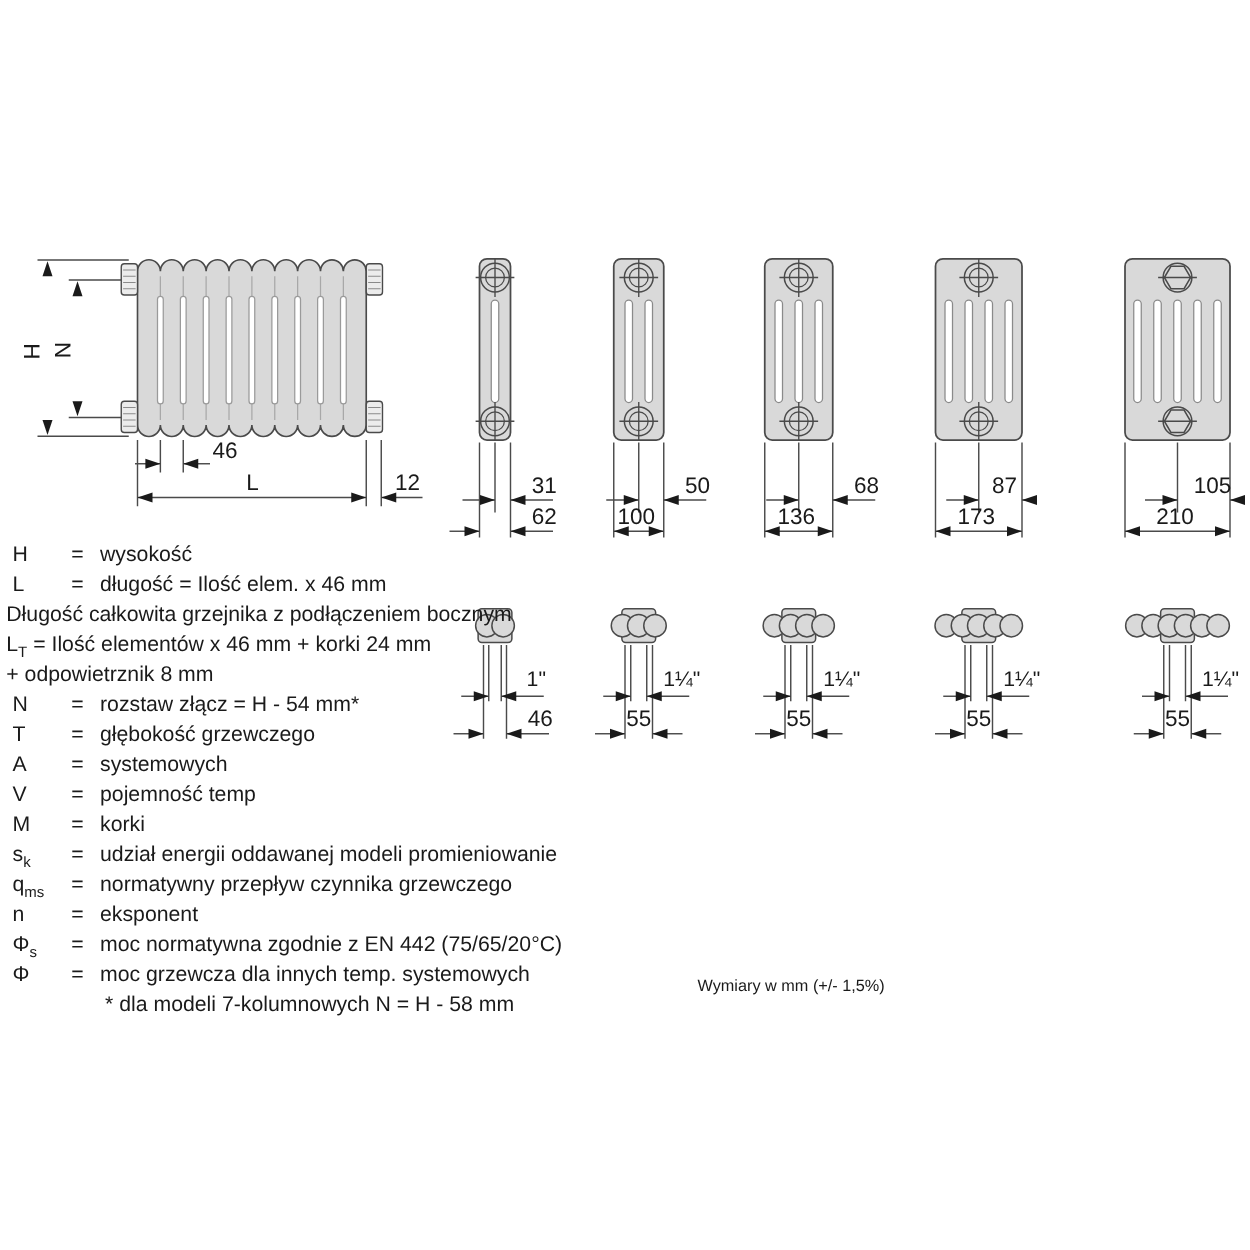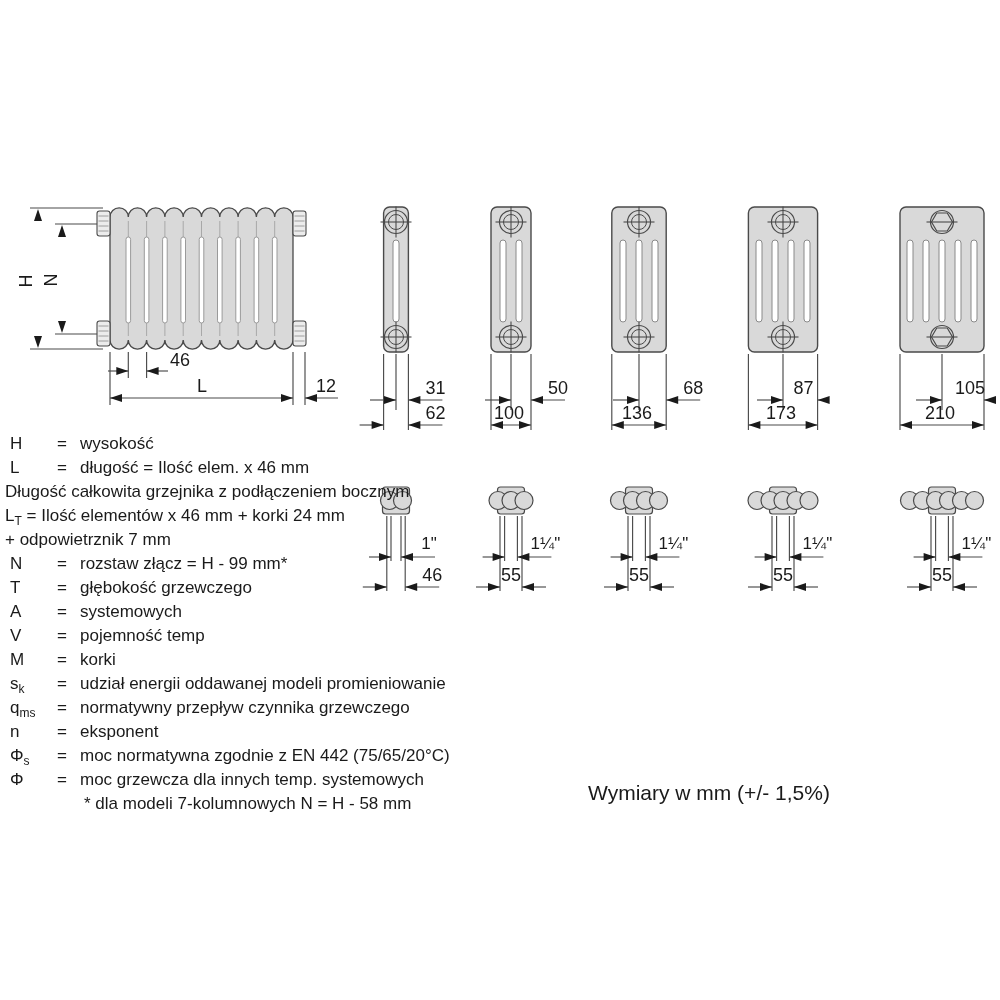--- a/index.html
+++ b/index.html
@@ -7,21 +7,21 @@
           font-family:"Liberation Sans",sans-serif;color:#1a1a1a;}
   #drawing{position:absolute;left:0;top:0;}
   #legend{position:absolute;left:0;top:0;width:470px;height:1000px;}
   .lrow{position:absolute;white-space:nowrap;font-size:17px;line-height:21px;}
   .lsym{position:absolute;left:10px;top:0;}
   .leq{position:absolute;left:57px;top:0;}
   .ldesc{position:absolute;left:80px;top:0;}
   .lwide{position:absolute;left:5px;top:0;}
   .lfoot{position:absolute;left:84px;top:0;}
   sub{font-size:12px;}
-  #note{position:absolute;left:588px;top:781px;font-size:21px;white-space:nowrap;}
+  #note{position:absolute;left:558px;top:781px;font-size:13px;white-space:nowrap;}
   svg text{font-family:"Liberation Sans",sans-serif;fill:#1a1a1a;}
 </style>
 </head>
 <body>
 
 <div id="canvas">
   <svg id="drawing" width="1000" height="1000">
       <g>
         <path d="M 110 217 a 9.15 9.15 0 0 1 18.3 0 a 9.15 9.15 0 0 1 18.3 0 a 9.15 9.15 0 0 1 18.3 0 a 9.15 9.15 0 0 1 18.3 0 a 9.15 9.15 0 0 1 18.3 0 a 9.15 9.15 0 0 1 18.3 0 a 9.15 9.15 0 0 1 18.3 0 a 9.15 9.15 0 0 1 18.3 0 a 9.15 9.15 0 0 1 18.3 0 a 9.15 9.15 0 0 1 18.3 0 L 293 340 a 9.15 9.15 0 0 1 -18.3 0 a 9.15 9.15 0 0 1 -18.3 0 a 9.15 9.15 0 0 1 -18.3 0 a 9.15 9.15 0 0 1 -18.3 0 a 9.15 9.15 0 0 1 -18.3 0 a 9.15 9.15 0 0 1 -18.3 0 a 9.15 9.15 0 0 1 -18.3 0 a 9.15 9.15 0 0 1 -18.3 0 a 9.15 9.15 0 0 1 -18.3 0 a 9.15 9.15 0 0 1 -18.3 0 Z" fill="#d9d9d9" stroke="#4a4a4a" stroke-width="1.3"></path>
         <line x1="128.3" y1="221" x2="128.3" y2="336" stroke="#a8a8a8" stroke-width="1"></line>
@@ -380,26 +380,26 @@
         <span class="leq">=</span>
         <span class="ldesc">długość = Ilość elem. x 46 mm</span>
       </div>
       <div class="lrow" style="top: 481px; left: 0px; width: 470px;">
         <span class="lwide">Długość całkowita grzejnika z podłączeniem bocznym</span>
       </div>
       <div class="lrow" style="top: 505px; left: 0px; width: 470px;">
         <span class="lwide"><span>L</span><sub>T</sub><span> = Ilość elementów x 46 mm + korki 24 mm</span></span>
       </div>
       <div class="lrow" style="top: 529px; left: 0px; width: 470px;">
-        <span class="lwide">+ odpowietrznik 7 mm</span>
+        <span class="lwide">+ odpowietrznik 8 mm</span>
       </div>
       <div class="lrow" style="top: 553px; left: 0px; width: 470px;">
         <span class="lsym"><span>N</span></span>
         <span class="leq">=</span>
-        <span class="ldesc">rozstaw złącz = H - 99 mm*</span>
+        <span class="ldesc">rozstaw złącz = H - 54 mm*</span>
       </div>
       <div class="lrow" style="top: 577px; left: 0px; width: 470px;">
         <span class="lsym"><span>T</span></span>
         <span class="leq">=</span>
         <span class="ldesc">głębokość grzewczego</span>
       </div>
       <div class="lrow" style="top: 601px; left: 0px; width: 470px;">
         <span class="lsym"><span>A</span></span>
         <span class="leq">=</span>
         <span class="ldesc">systemowych</span>

